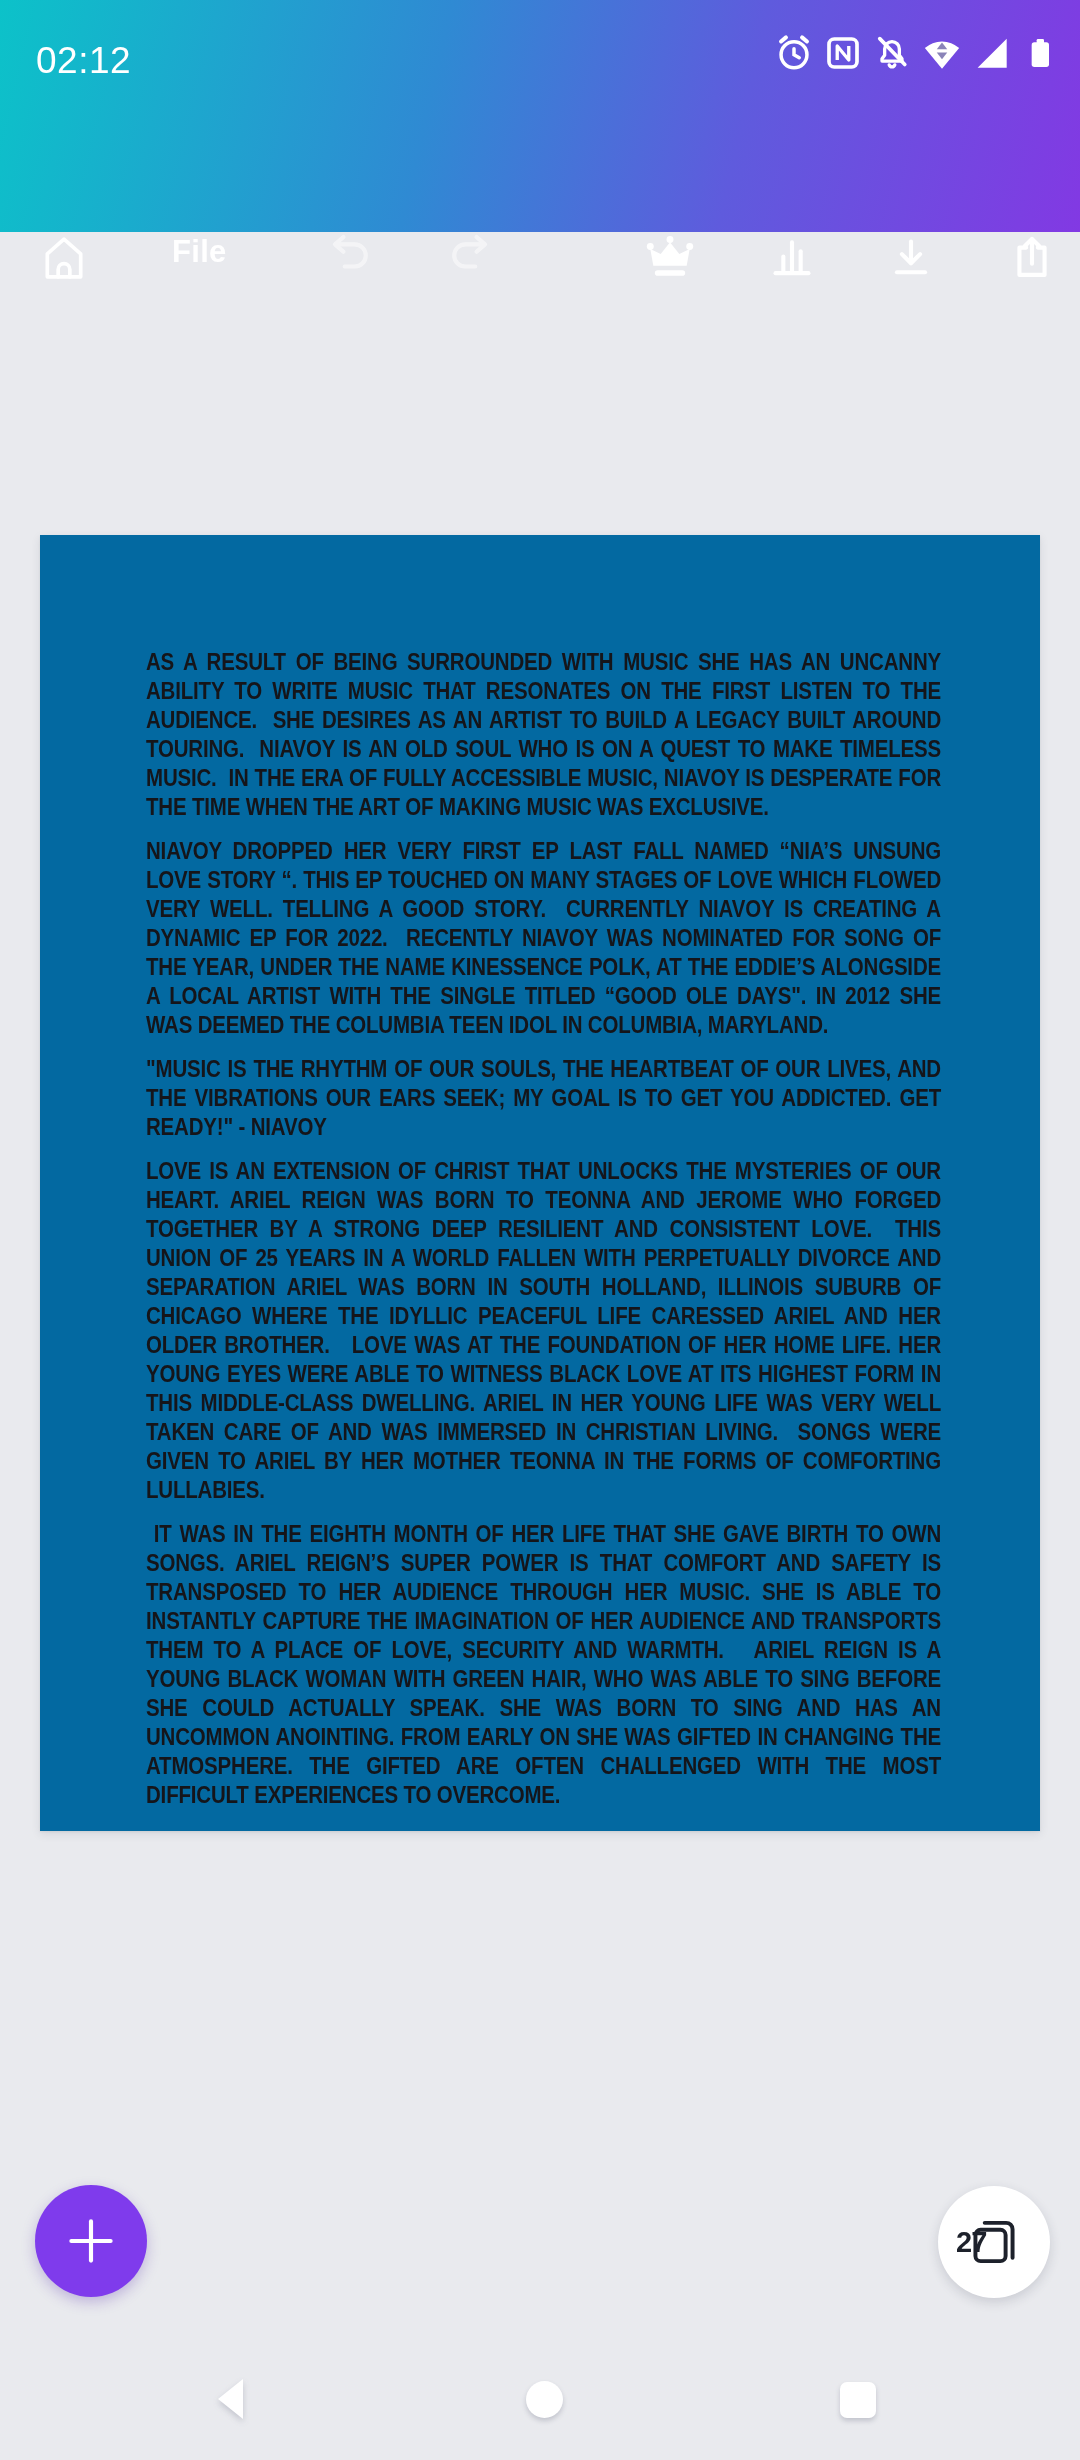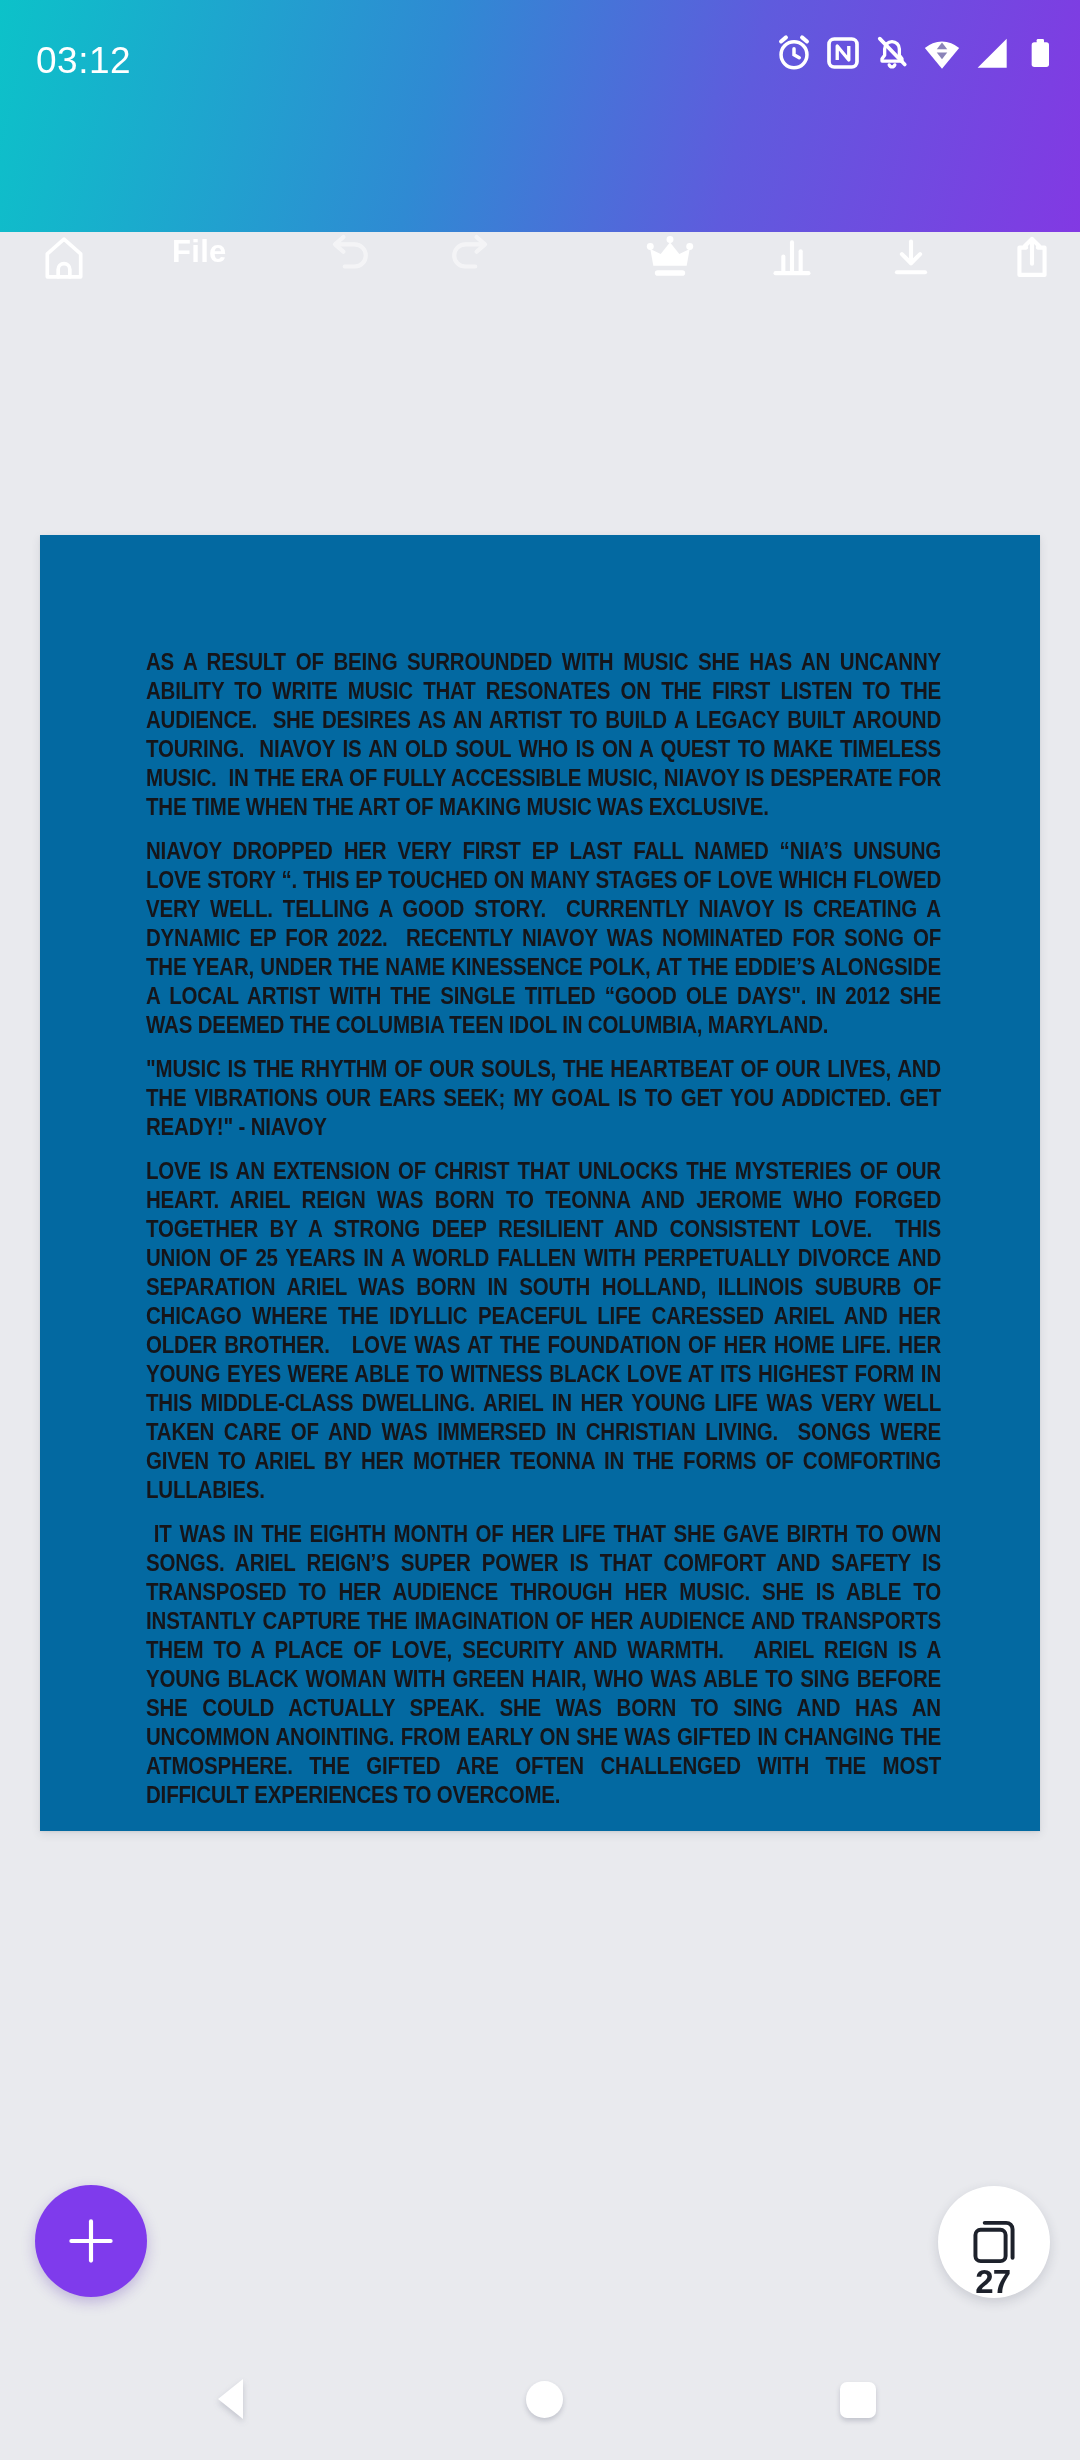--- a/index.html
+++ b/index.html
@@ -52,22 +52,22 @@
     box-shadow:0 5px 14px rgba(80,40,170,.28);
   }
   .fab svg{display:block;margin:0 auto;}
   .page-counter{
     position:absolute;left:938px;top:2186px;width:112px;height:112px;border-radius:50%;
     background:#ffffff;border:none;cursor:pointer;
     box-shadow:0 4px 12px rgba(40,45,70,.16);
   }
   .page-counter svg{display:block;margin:0 auto;}
   .counter-num{
-    position:absolute;left:18px;top:40px;width:54px;text-align:right;
-    font-size:33px;font-weight:700;color:#1d212b;letter-spacing:-1px;margin-top:37px;
+    position:absolute;left:18px;top:40px;width:54px;text-align:left;
+    font-size:29px;font-weight:700;color:#1d212b;letter-spacing:-1px;
   }
   
   .nav-btn{position:absolute;background:none;border:none;padding:0;cursor:pointer;}
   .nav-back{left:212px;top:2376px;}
   .nav-back svg{filter:drop-shadow(0 3px 3px rgba(60,65,90,.22));display:block;}
   .nav-home{
     left:526px;top:2381px;width:37px;height:37px;border-radius:50%;background:#fff;
     box-shadow:0 3px 5px rgba(60,65,90,.22);
   }
   .nav-recents{
@@ -76,21 +76,21 @@
   }
 </style>
 </head>
 <body>
 
 <div class="screen">
 
   <header class="app-header">
 
     <div class="status-bar">
-      <span class="clock">03:12</span>
+      <span class="clock">02:12</span>
       <div class="status-icons">
         <span>
           <svg width="42" height="42" viewBox="0 0 24 24" fill="none" stroke="#fff" stroke-width="2" stroke-linecap="round">
             <circle cx="12" cy="13" r="7.4"></circle>
               <path d="M12 9.6 V13 L15 14.7"></path>
             <path d="M4.6 5.4 L7.4 3.1" stroke-width="2.3"></path>
               <path d="M19.4 5.4 L16.6 3.1" stroke-width="2.3"></path>
           </svg>
         </span>
         <span>

